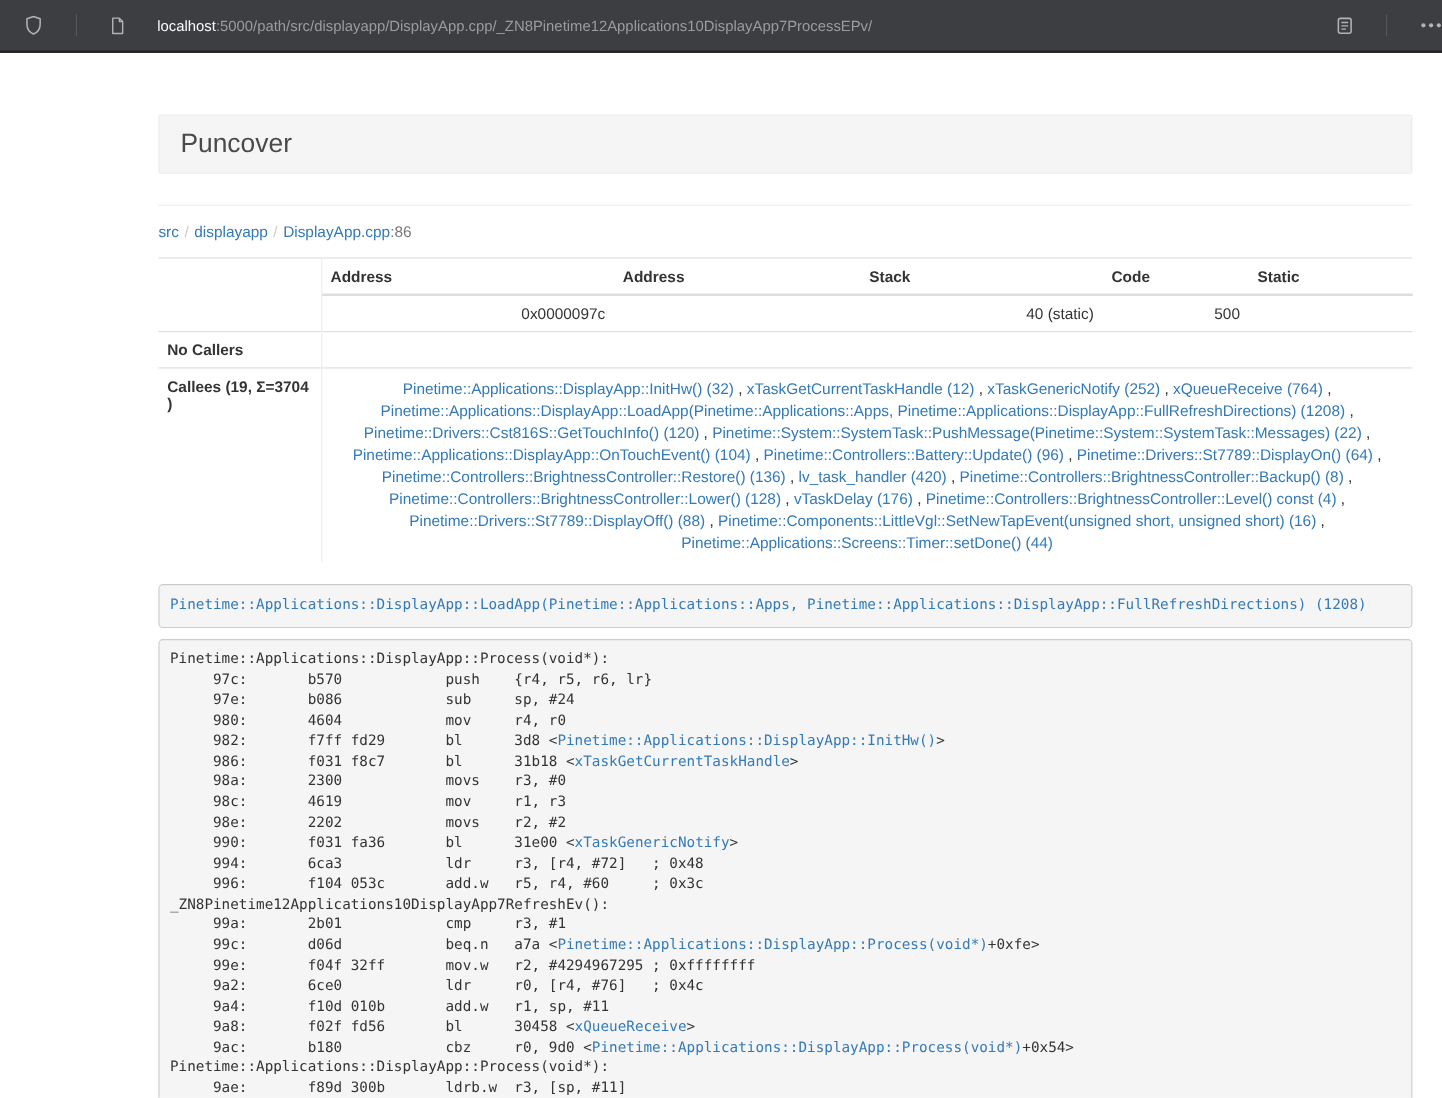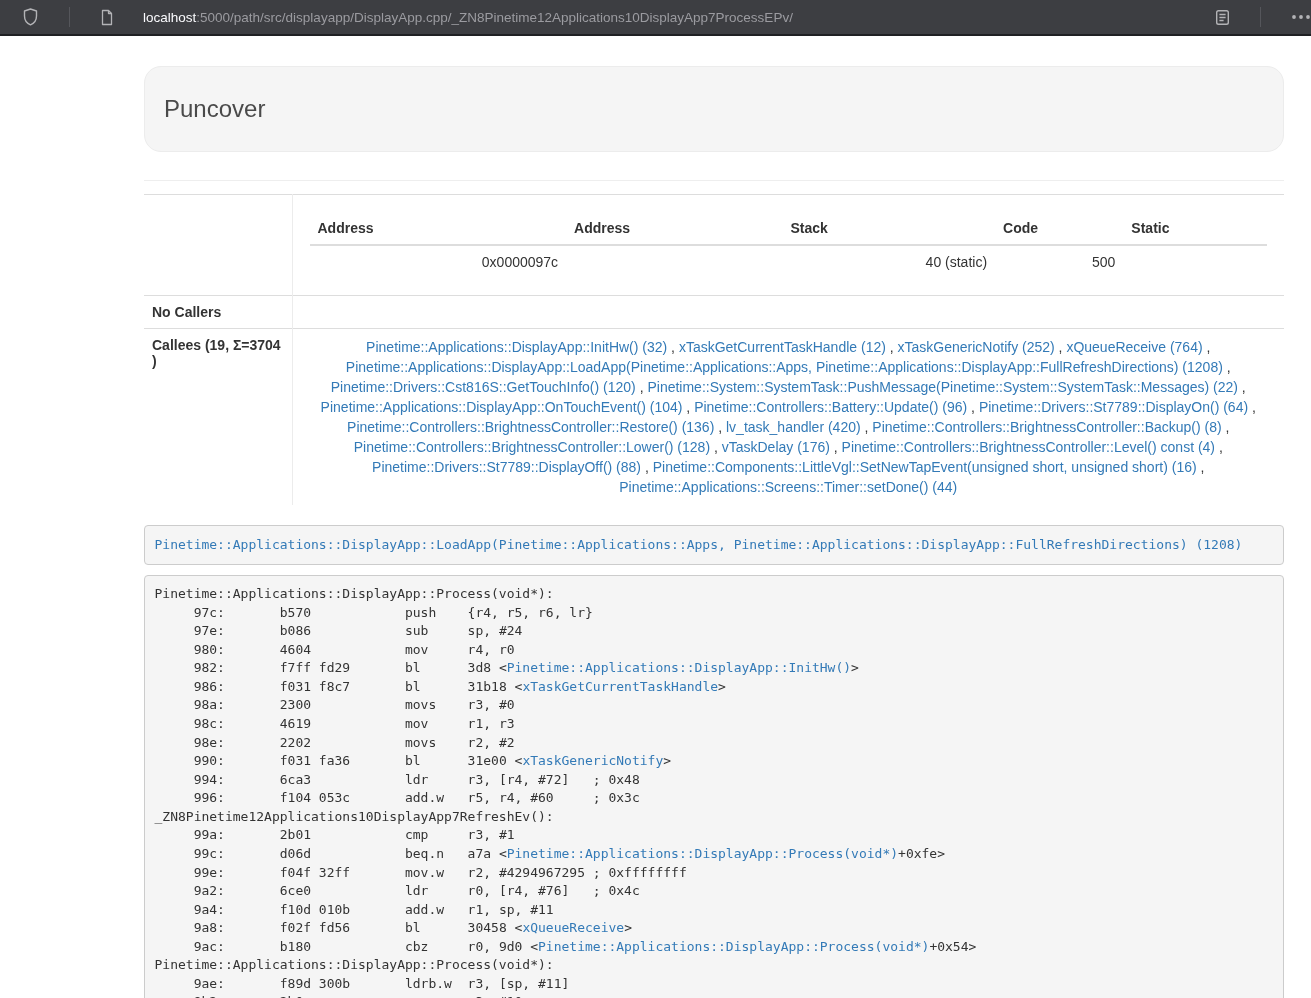--- a/index.html
+++ b/index.html
@@ -2,47 +2,47 @@
 <html style="--link: #337ab7; --text: #333333; --muted: #777777; --separator: #cccccc; --panel-bg: #f5f5f5; --table-border: #dddddd; --code-border: #cccccc; --topbar-bg: #3d3e42; --icon-purple: #8e5ba6;"><head>
 <meta charset="utf-8">
 <title>Puncover</title>
 <style>
   * { box-sizing: border-box; }
   html, body { margin:0; padding:0; width:1311px; height:998px; overflow:hidden; background:#fff;
     font-family:"Liberation Sans", sans-serif; }
   a { color:var(--link,#337ab7); text-decoration:none; }
 
   
-  .topbar { height:36px; background:var(--topbar-bg,#3d3e42); border-bottom:2px solid #1f2023;
+  .topbar { height:48px; background:var(--topbar-bg,#3d3e42); border-bottom:2px solid #1f2023;
     display:flex; align-items:center; padding:0 0 0 22px;gap:20px; }
   .topbar svg { display:block; }
   .vdiv { width:1px; height:20px; background:#55565b; margin:0 10px; flex:0 0 auto; }
   .urlwrap { flex:1 1 auto; margin-left:9px; font-size:13.5px; white-space:nowrap; overflow:hidden; }
   .url-host { color:#fbfbfe; }
   .url-rest { color:#9b9ba0; }
 
   
   .container { margin-left:144px; width:1140px; color:var(--text,#333); font-size:14px; }
-  .jumbo { margin-top:30px; background:var(--panel-bg,#f5f5f5); border:1px solid #ececec;
-    border-radius:17px; padding:28px 19px; }
+  .jumbo { margin-top:56px; background:var(--panel-bg,#f5f5f5); border:1px solid #ececec;
+    border-radius:2px; padding:12px 19px; }
   .jumbo span { font-size:24px; font-weight:400; color:#4a4a4a; }
   hr.rule { border:0; border-top:1px solid #eee; margin:28px 0 13px; }
 
   .breadcrumb { line-height:20px; margin-bottom:14px; }
   .breadcrumb .sep { color:var(--separator,#ccc); padding:0 5px; }
   .breadcrumb .muted { color:var(--muted,#777); }
 
   table.main { width:100%; border-collapse:collapse; margin:0 0 20px 0; }
   table.main > tbody > tr > th,
   table.main > tbody > tr > td { border-top:1px solid var(--table-border,#ddd); vertical-align:top;
     text-align:left; font-size:14px; }
   table.main > tbody > tr > th { width:148px; padding:8px; font-weight:bold;
     border-right:1px solid #ececec; }
   table.main > tbody > tr > td { padding:8px; }
-  td.cell-table { padding:17px !important; }
+  td.cell-table { padding:0 !important; }
 
   .fn-name { vertical-align:top; }
   .fn-icon { display:inline-block; margin:0 7px 0 0; transform:translateY(2px); }
 
   table.inner { width:100%; border-collapse:collapse; }
   table.inner th { text-align:left; font-weight:bold; padding:8px; border-bottom:2px solid var(--table-border,#ddd); }
   table.inner td { text-align:right; padding:8px; }
 
   .callees div { line-height:20px; white-space:nowrap; overflow:hidden;text-align:center; }
 
@@ -87,20 +87,21 @@
 </div>
 
 <div class="container">
 
   <div class="jumbo">
     <span>Puncover</span>
   </div>
 
   <hr class="rule">
 
+  <div class="breadcrumb"><a href="#">src</a><span class="sep">/</span><a href="#">displayapp</a><span class="sep">/</span><a href="#">DisplayApp.cpp</a><span class="muted">:86</span></div>
 
   <table class="main">
     <tbody>
       <tr>
         <th></th>
         <td class="cell-table">
           <table class="inner">
             <colgroup>
               <col style="width:26.8%">
                 <col style="width:22.6%">

